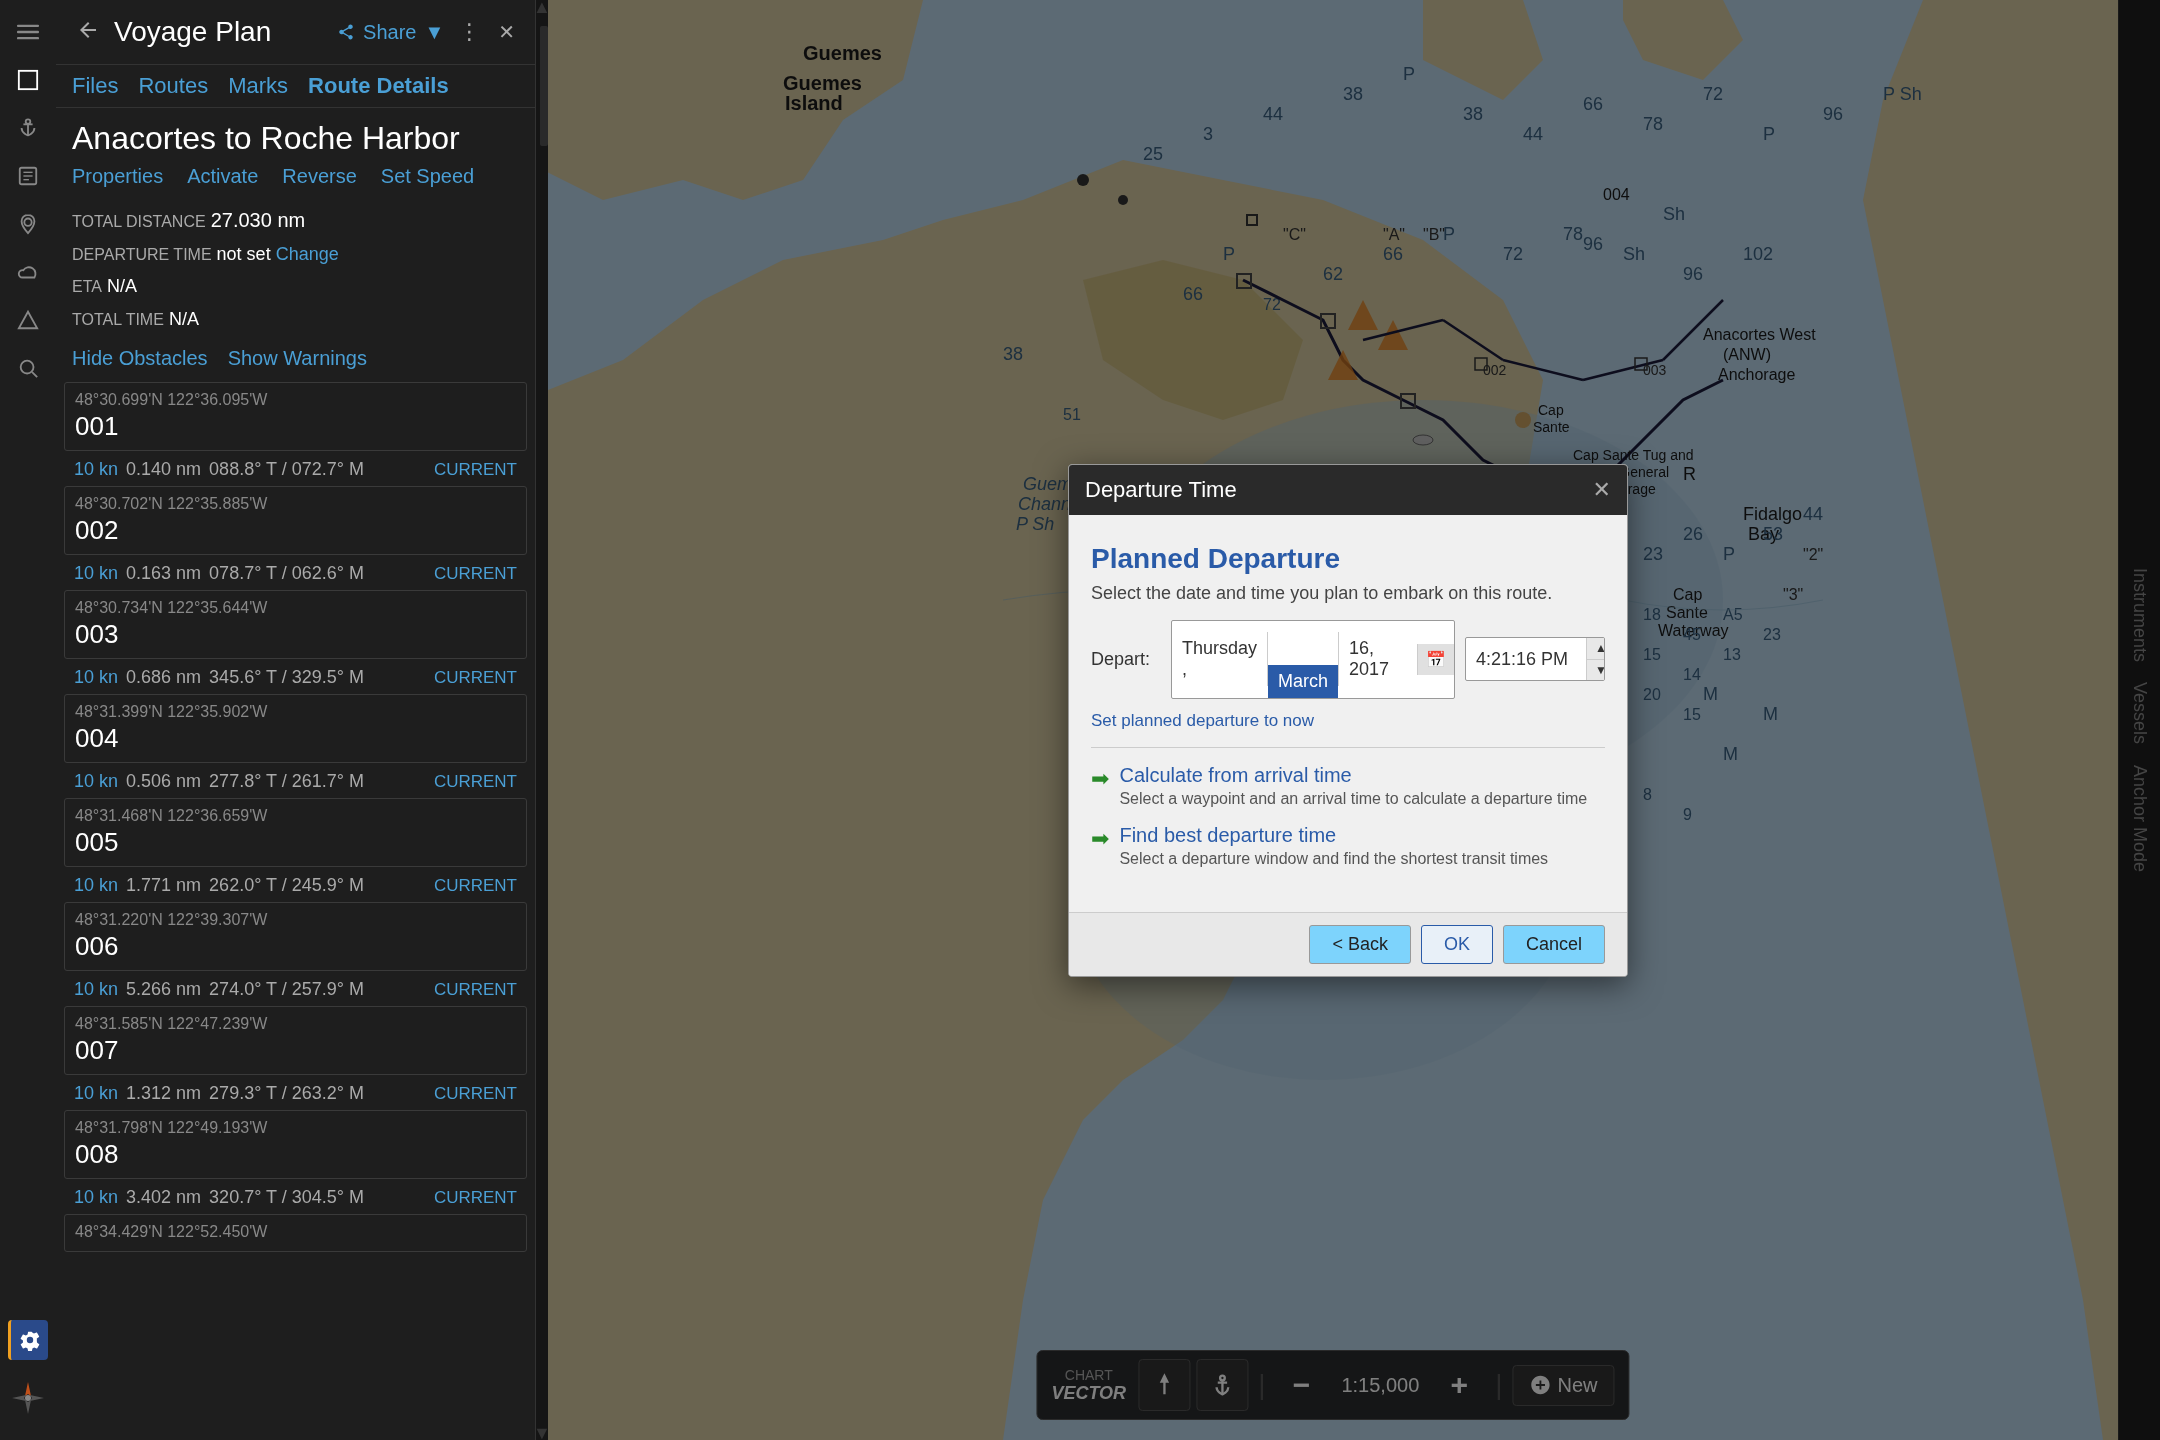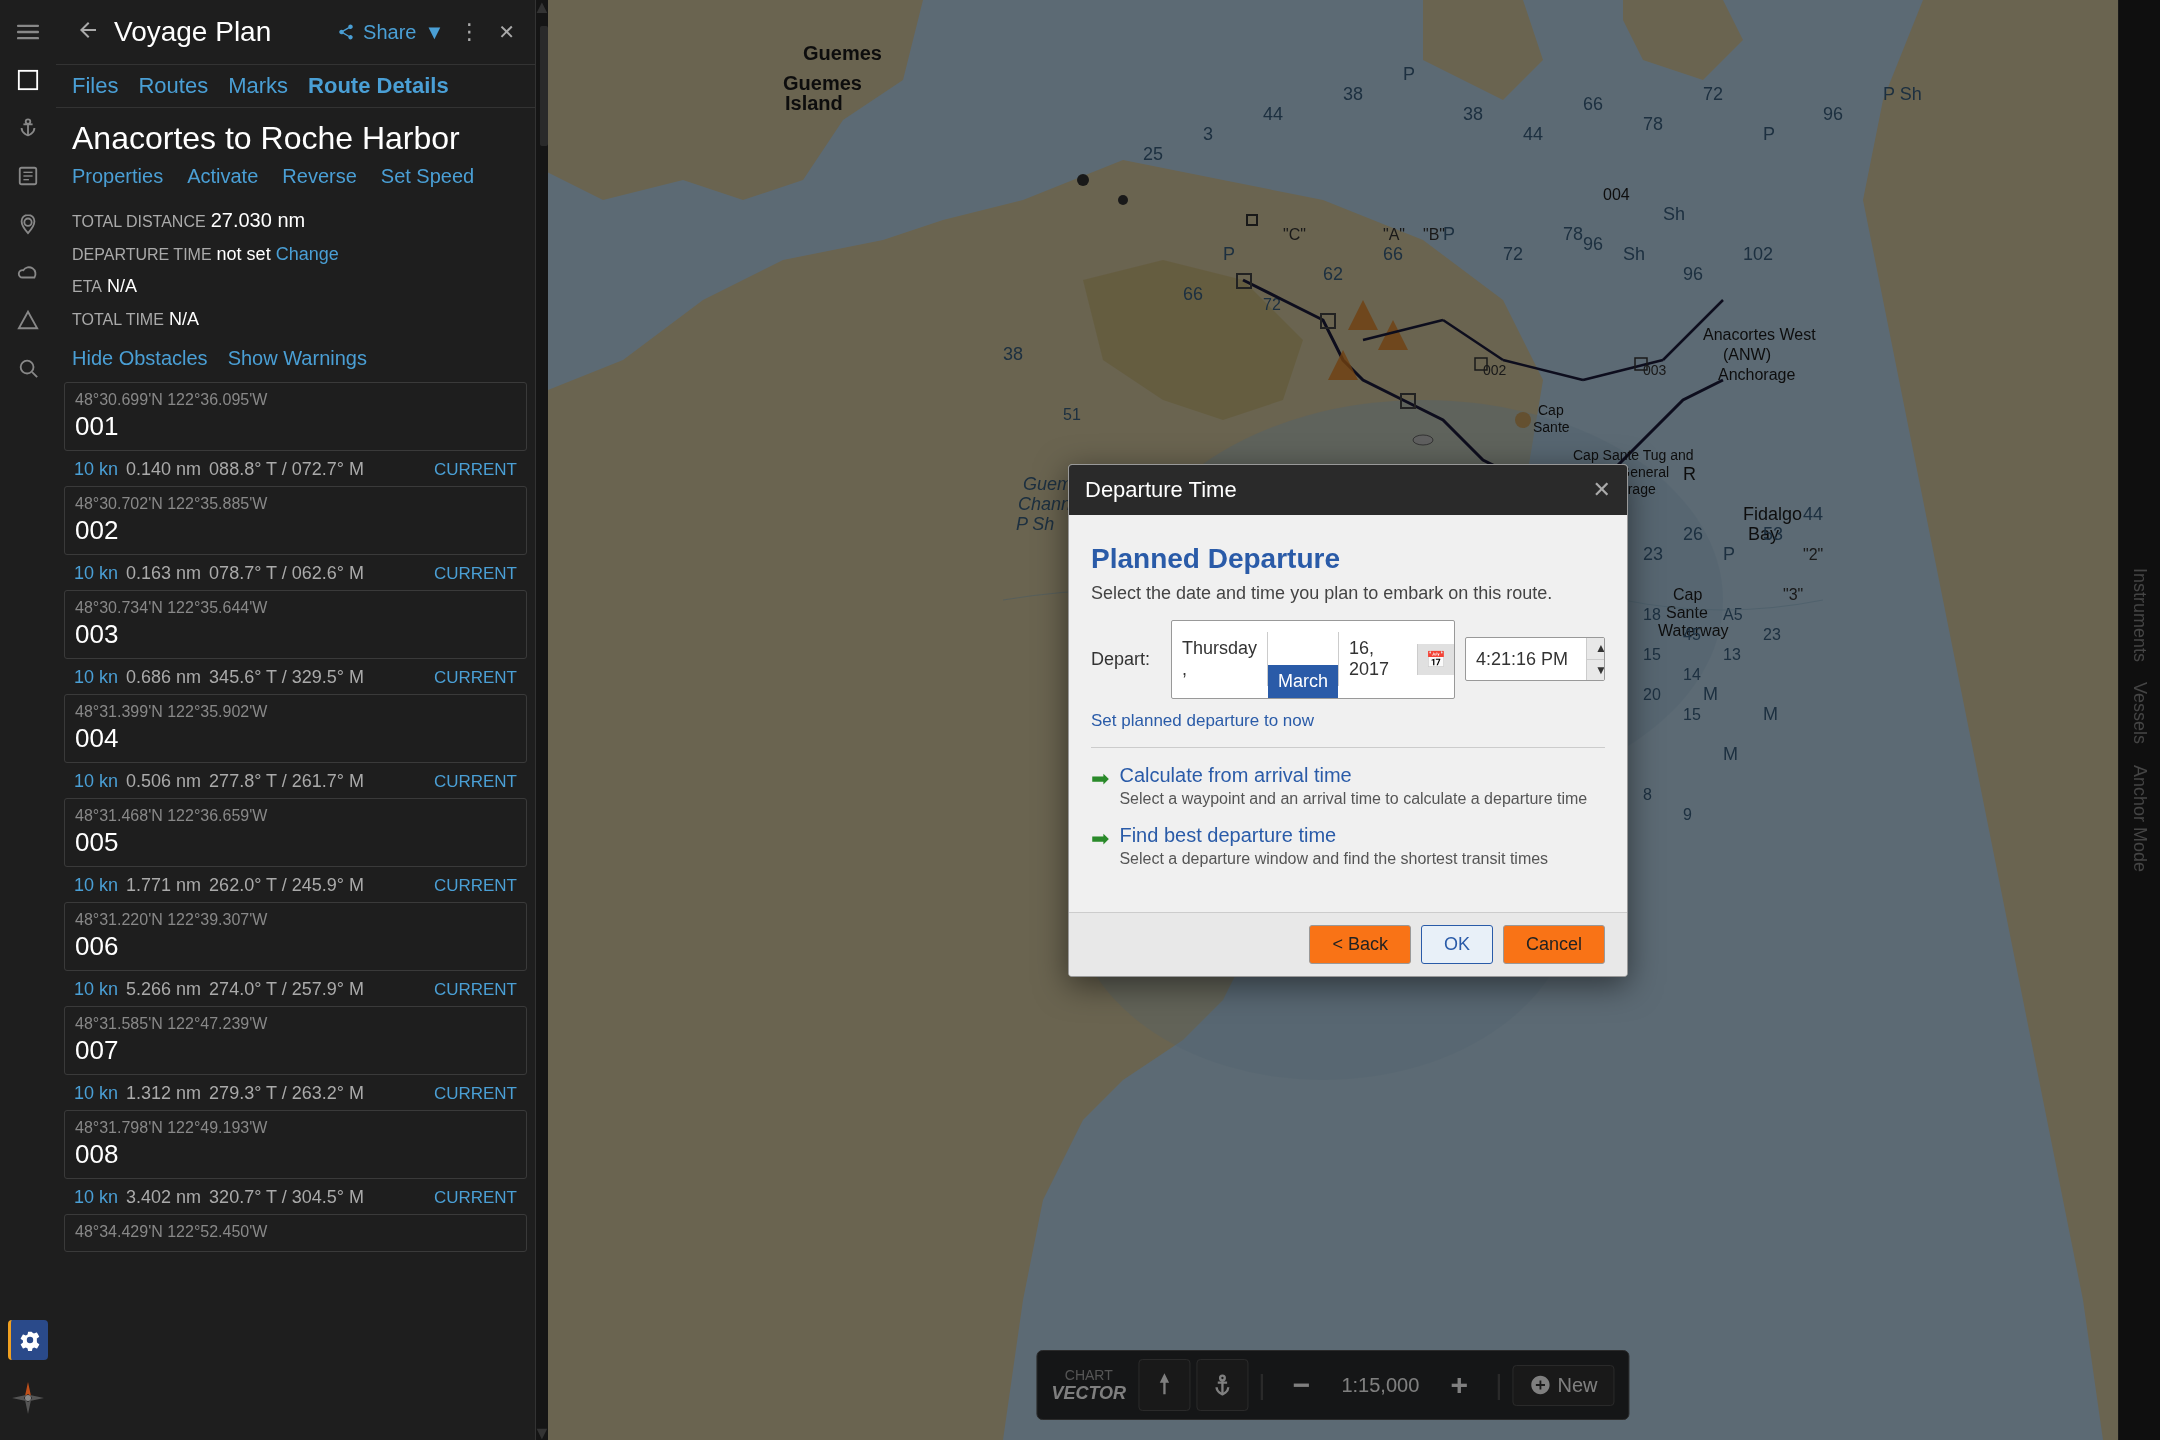--- a/index.html
+++ b/index.html
@@ -395,21 +395,21 @@
       padding: 12px 22px;
       border-top: 1px solid #ccc;
       background: #e8e8e8;
     }
     .dialog-btn {
       padding: 8px 22px;
       font-size: 18px;
       border: 1px solid #999;
       border-radius: 3px;
       cursor: pointer;
-      background: #f97316;
+      background: #7dd3fc;
       color: #222;
     }
     .dialog-btn.primary {
       background: #e8f0f8;
       border-color: #2a5ba8;
       color: #2a5ba8;
       font-weight: 500;
     }
 
     

